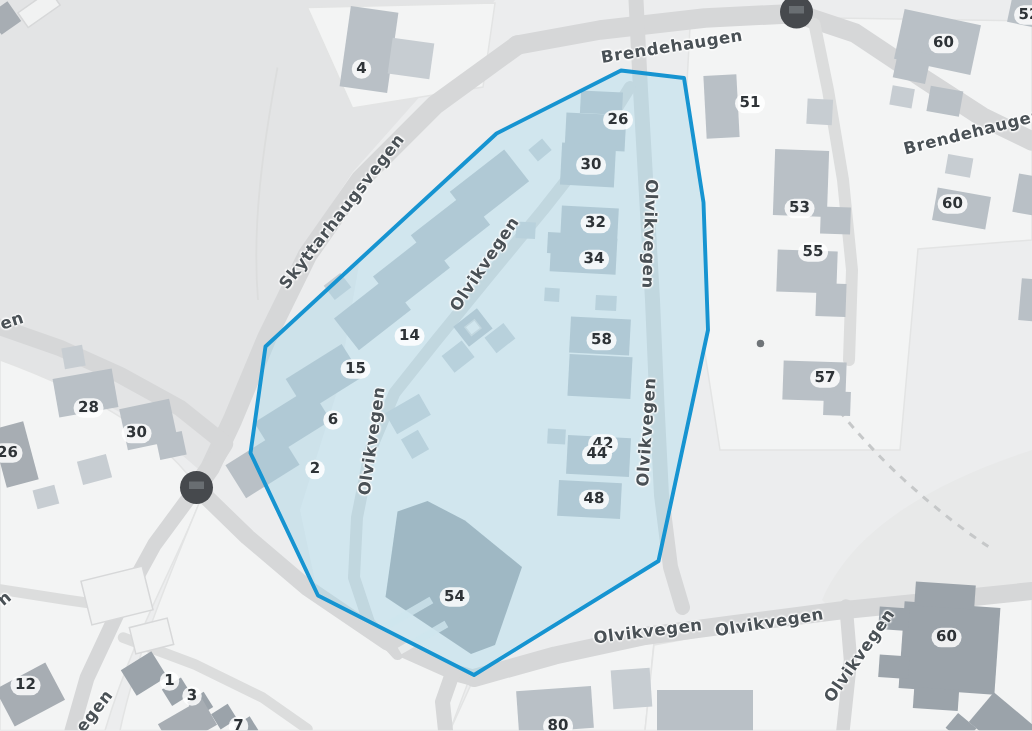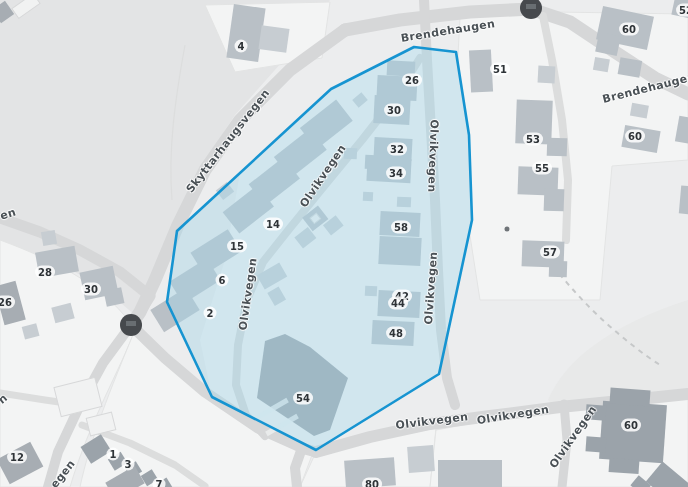--- a/index.html
+++ b/index.html
@@ -196,21 +196,21 @@
       <div class="house-label" style="left: 210px; top: 313px; transform: translate(-50%, -50%) rotate(0deg);">2</div>
       <div class="house-label" style="left: 303px; top: 398px; transform: translate(-50%, -50%) rotate(0deg);">54</div>
       <div class="house-label" style="left: 500px; top: 69px; transform: translate(-50%, -50%) rotate(0deg);">51</div>
       <div class="house-label" style="left: 533px; top: 139px; transform: translate(-50%, -50%) rotate(0deg);">53</div>
       <div class="house-label" style="left: 542px; top: 168px; transform: translate(-50%, -50%) rotate(0deg);">55</div>
       <div class="house-label" style="left: 550px; top: 252px; transform: translate(-50%, -50%) rotate(0deg);">57</div>
       <div class="house-label" style="left: 629px; top: 29px; transform: translate(-50%, -50%) rotate(0deg);">60</div>
       <div class="house-label" style="left: 686px; top: 10px; transform: translate(-50%, -50%) rotate(0deg);">52</div>
       <div class="house-label" style="left: 635px; top: 136px; transform: translate(-50%, -50%) rotate(0deg);">60</div>
       <div class="house-label" style="left: 631px; top: 425px; transform: translate(-50%, -50%) rotate(0deg);">60</div>
-      <div class="house-label" style="left: 45px; top: 272px; transform: translate(-50%, -50%) rotate(0deg);">28</div>
+      <div class="house-label" style="left: 59px; top: 272px; transform: translate(-50%, -50%) rotate(0deg);">28</div>
       <div class="house-label" style="left: 91px; top: 289px; transform: translate(-50%, -50%) rotate(0deg);">30</div>
       <div class="house-label" style="left: 5px; top: 302px; transform: translate(-50%, -50%) rotate(0deg);">26</div>
       <div class="house-label" style="left: 17px; top: 457px; transform: translate(-50%, -50%) rotate(0deg);">12</div>
       <div class="house-label" style="left: 113px; top: 454px; transform: translate(-50%, -50%) rotate(0deg);">1</div>
       <div class="house-label" style="left: 128px; top: 464px; transform: translate(-50%, -50%) rotate(0deg);">3</div>
       <div class="house-label" style="left: 159px; top: 484px; transform: translate(-50%, -50%) rotate(0deg);">7</div>
       <div class="house-label" style="left: 372px; top: 484px; transform: translate(-50%, -50%) rotate(0deg);">80</div>
     </div>
 </div>
 

